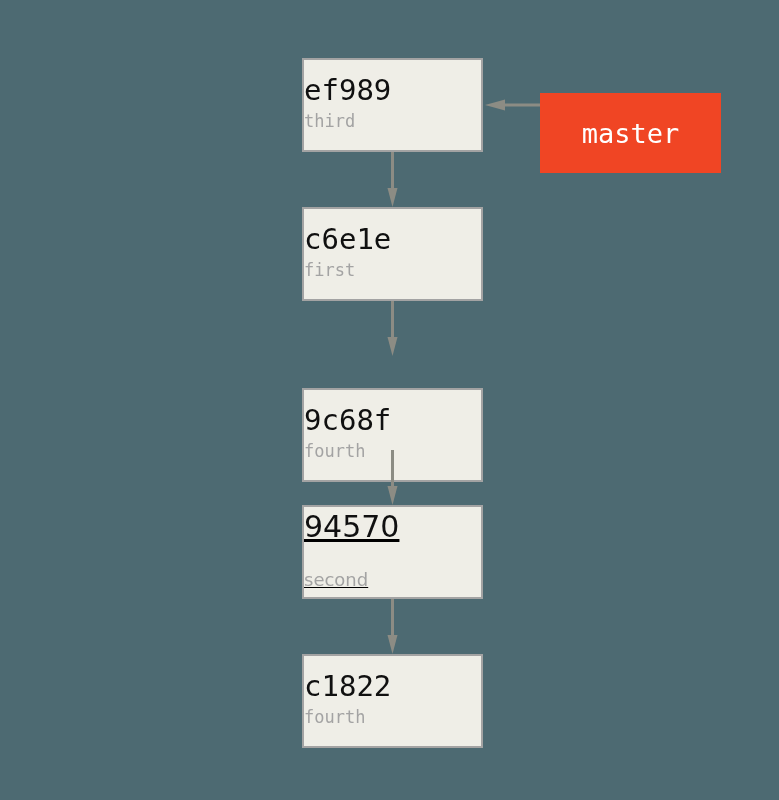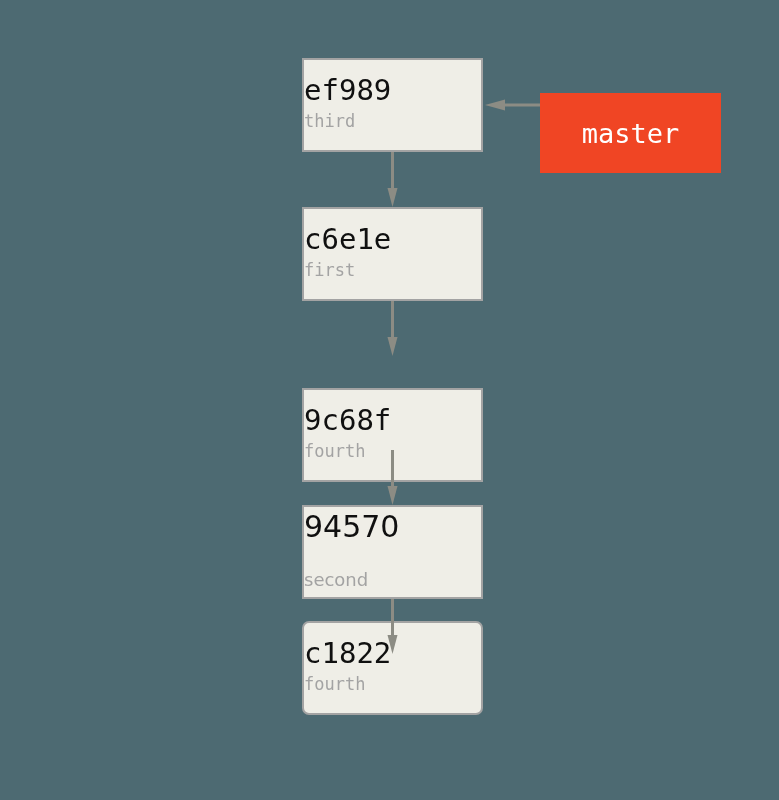--- a/index.html
+++ b/index.html
@@ -54,22 +54,22 @@
   }
   .commit-node.sans .commit-msg {
     font-family: "DejaVu Sans", sans-serif;
     font-size: 18px;
     margin-top: 22px;
   }
 
   .n0 { top: 58px; }
   .n1 { top: 207px; }
   .n2 { top: 356px; margin-top: 32px; }
-  .n3 { top: 505px; }
-  .n4 { top: 621px; border-radius: 7px; }
+  .n3 { top: 505px; text-decoration: underline; }
+  .n4 { top: 654px; }
 
   
   .edge-v {
     position: absolute;
     left: 387px;
     width: 11px;
     height: 55px;
   }
   .edge-v svg { display: block; }
   .e0 { top: 152px; }

